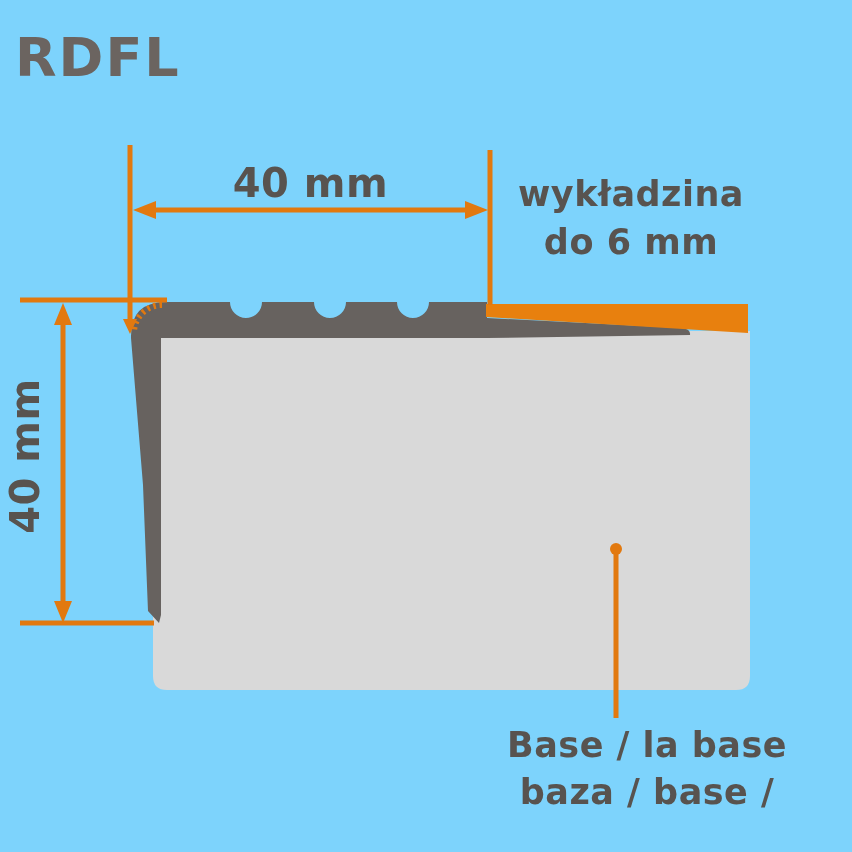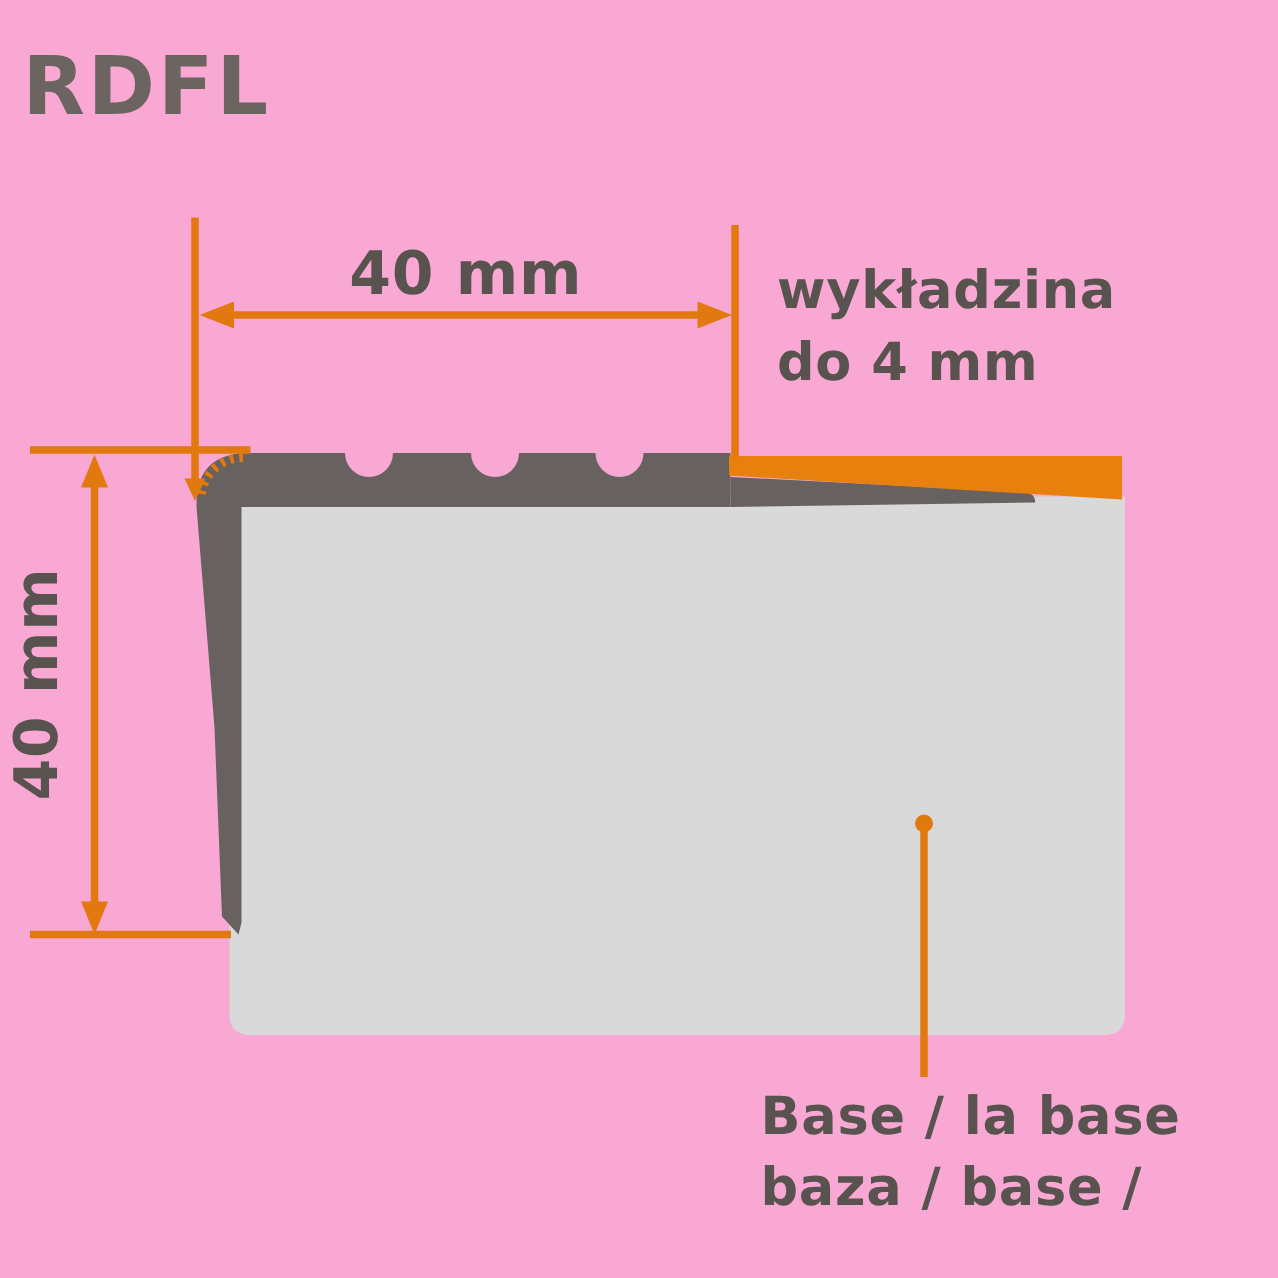--- a/index.html
+++ b/index.html
@@ -1,29 +1,30 @@
 <!DOCTYPE html>
 <html><head>
 <meta charset="utf-8">
 <style>
   html,body{margin:0;padding:0;background:#ffffff;}
   .canvas{
     position:relative;
     width:852px;height:852px;
-    background:#f9a8d4;
+    background:#7dd3fc;
     overflow:hidden;
     font-family:"DejaVu Sans","Liberation Sans",sans-serif;
   }
   .diagram-svg{position:absolute;left:0;top:0;}
   .label{
     position:absolute;
     font-weight:700;
     color:#58534F;
     letter-spacing:0.5px;
     white-space:nowrap;
+    text-align:center;
   }
   .title{
     position:absolute;
     left:15px;top:26px;
     font-size:54px;
     font-weight:800;
     letter-spacing:2px;
     color:#6B6460;
   }
   .dim-width{
@@ -95,21 +96,21 @@
       <line x1="616" y1="552" x2="616" y2="718" stroke-width="5" stroke="#E2790F"></line>
     </g>
   </svg>
 
   <div class="label dim-width">40 mm</div>
 
   <div class="label dim-height">40 mm</div>
 
   <div class="label covering">
     <span>wykładzina</span>
-    <span>do 4 mm</span>
+    <span>do 6 mm</span>
   </div>
 
   <div class="label base-label">
     <span>Base / la base</span>
     <span>baza / base /</span>
   </div>
 
 </div>
 
 </body></html>

